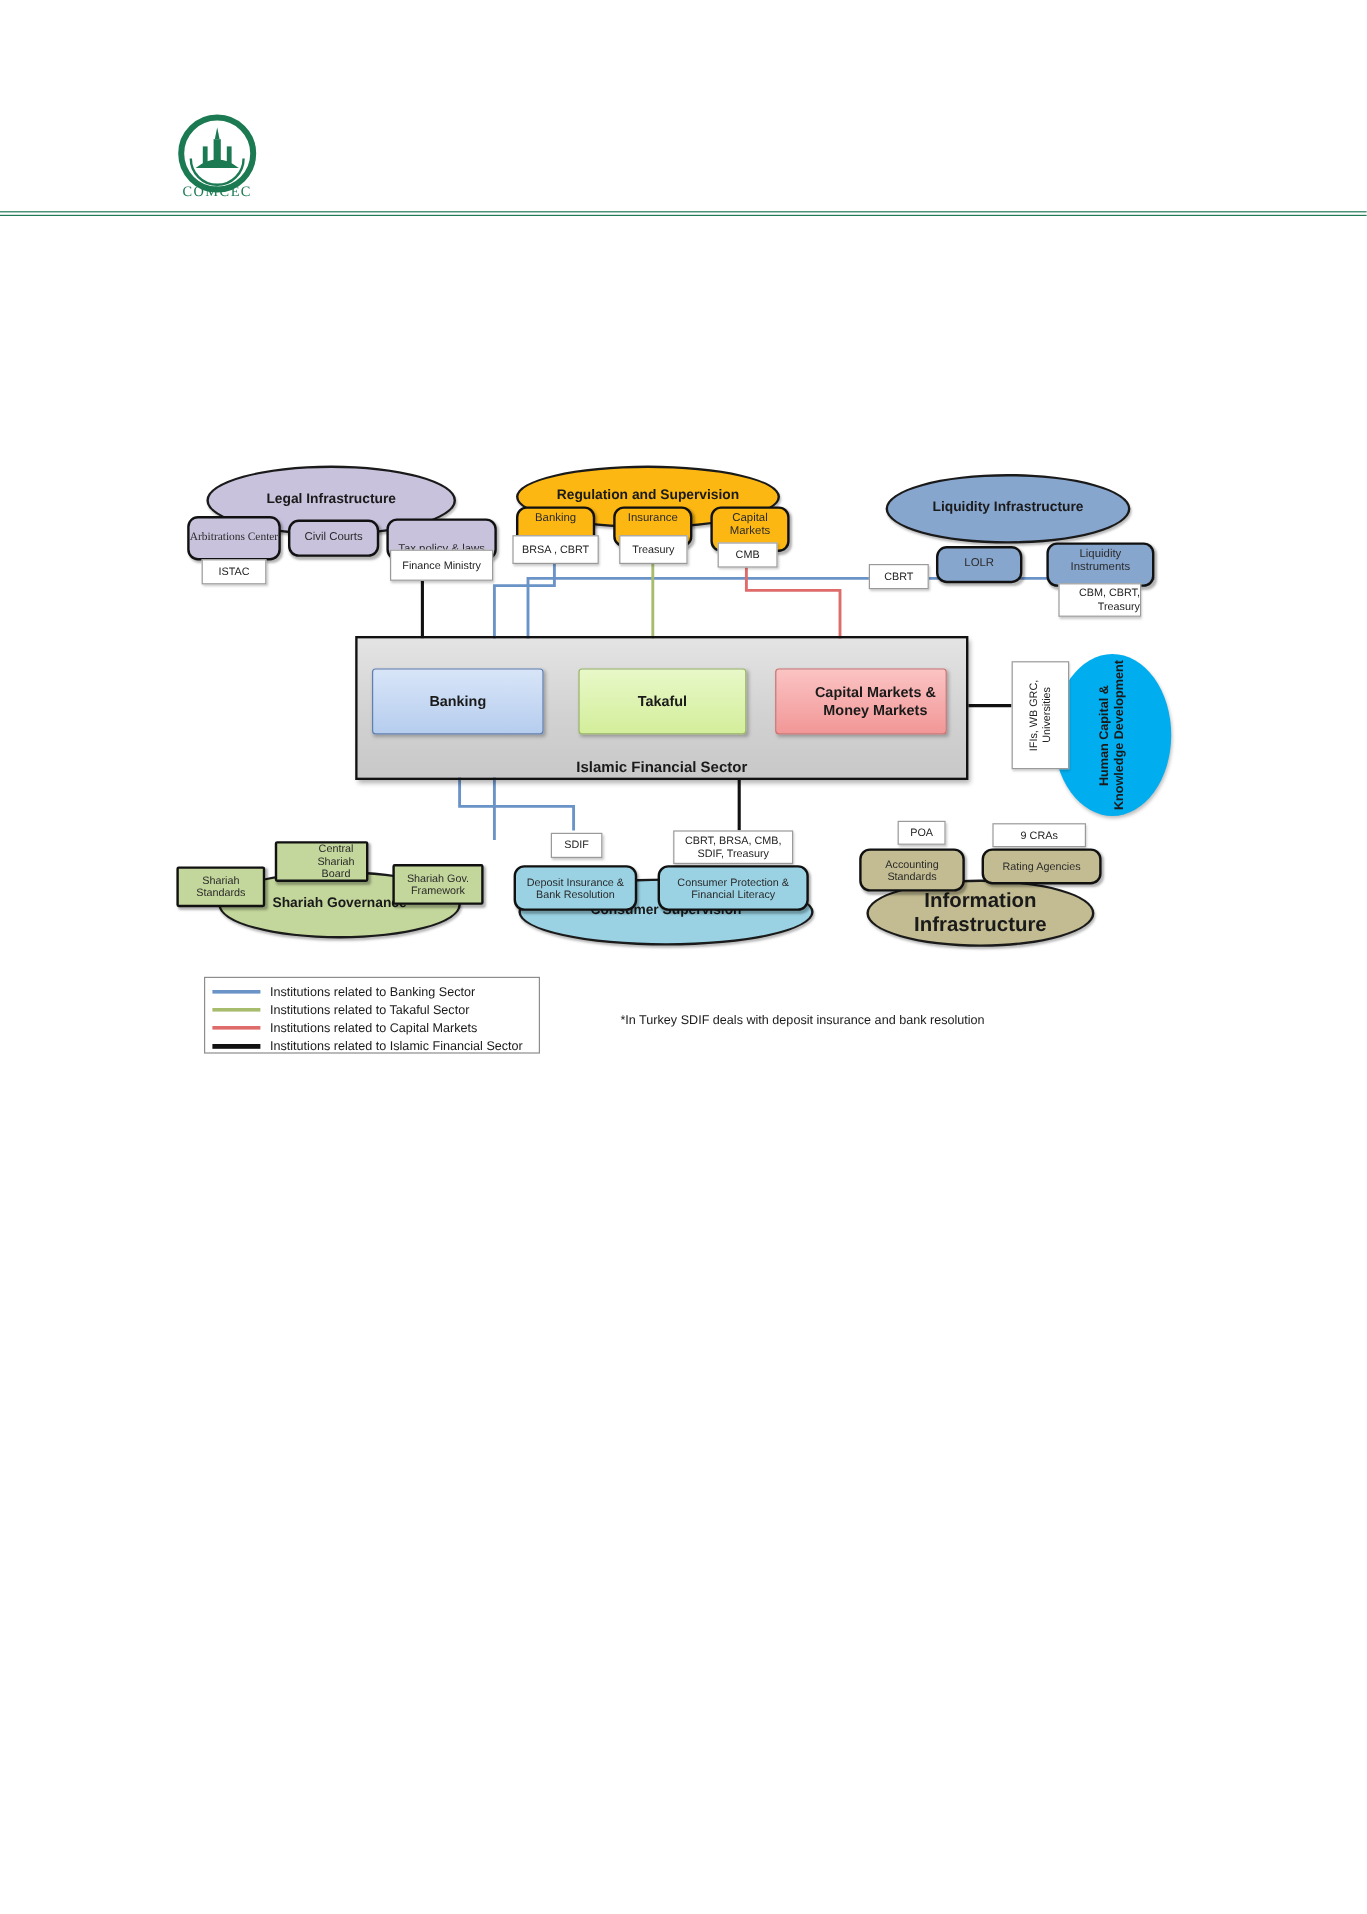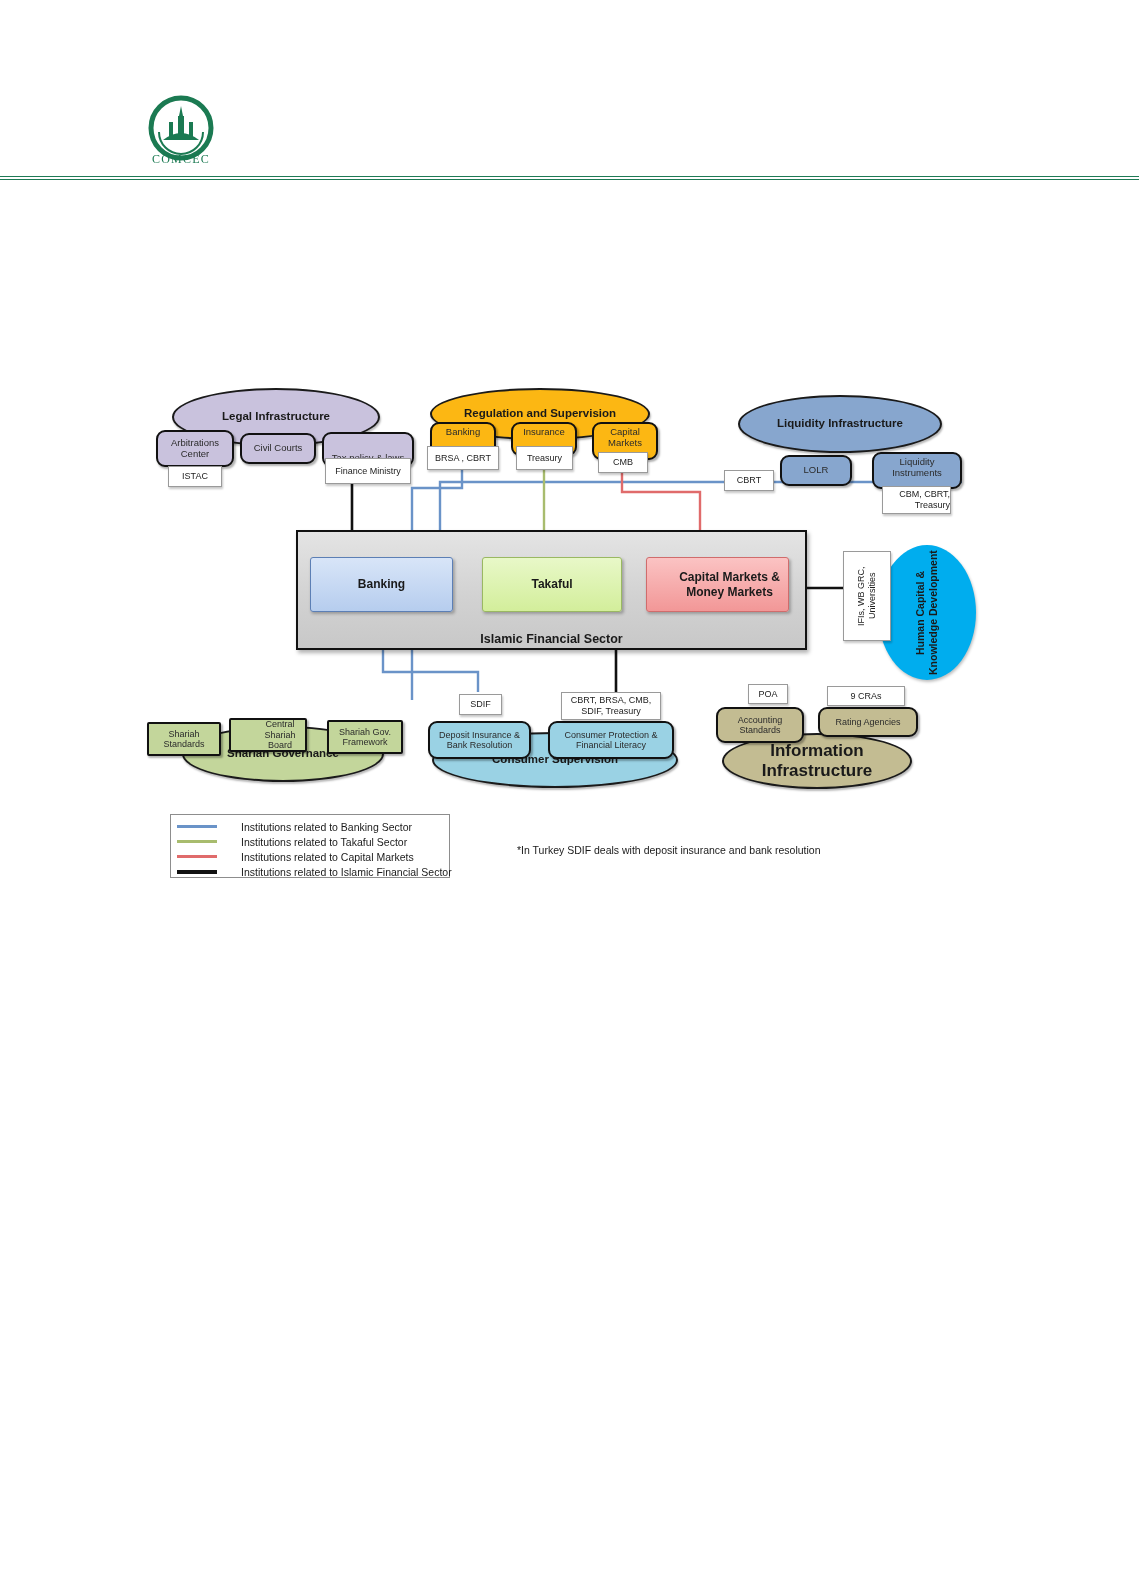--- a/index.html
+++ b/index.html
@@ -95,21 +95,21 @@
   }
   #hck-wbox span { writing-mode:vertical-rl; transform:rotate(180deg); }
 
   
   #legend {
     position:absolute; left:170px; top:814px; width:280px; height:64px;
     border:1px solid #8d8d8d; background:#fff; padding:4px 6px 4px 6px;
   }
   .legend-row { display:flex; align-items:center; height:15px; }
   .legend-swatch { width:40px; height:0; margin-right:8px; flex:0 0 40px; }
-  .legend-label { font-size:10.5px; color:#1a1a1a; white-space:nowrap;margin-left:16px; }
+  .legend-label { font-size:10.5px; color:#1a1a1a; white-space:nowrap; }
 
   #footnote {
     position:absolute; left:517px; top:844px; font-size:10.5px; color:#1a1a1a;
   }
 </style>
 </head>
 <body>
 
 <div id="header-logo">
   <svg viewBox="0 0 88 72" width="88" height="72">
@@ -142,21 +142,21 @@
     <path d="M622 472 L622 492 L700 492 L700 530 L700 560" stroke="#e06b6b" stroke-width="2.4" fill="none"></path>
 
     <path d="M807 588 L843 588" stroke="#111" stroke-width="2.6" fill="none"></path>
 
     <path d="M616 650 L616 692" stroke="#111" stroke-width="2.6" fill="none"></path>
   </svg>
 
   <div class="ellipse" style="left:172px; top:388px; width:208px; height:58px; background:#c9c2dd; font-size:11.5px;">
     <span>Legal Infrastructure</span>
   </div>
-  <div class="rbox" style="left:156px; top:430px; width:78px; height:37px; background:#c9c2dd; font-size:9.5px;">
+  <div class="rbox" style="left:156px; top:430px; width:78px; height:37px; background:#c9c2dd; font-size:9.5px;font-family:Liberation Serif, serif;">
     <span>Arbitrations Center</span>
   </div>
   <div class="rbox" style="left:240px; top:433px; width:76px; height:31px; background:#c9c2dd; font-size:9.5px;">
     <span>Civil Courts</span>
   </div>
   <div class="rbox" style="left:322px; top:432px; width:92px; height:35px; background:#c9c2dd; font-size:9.5px; align-items:flex-start; padding-top:19px;">
     <span>Tax policy &amp; laws</span>
   </div>
   <div class="wbox" style="left:168px; top:466px; width:54px; height:21px; font-size:9px;">
     <span>ISTAC</span>
@@ -225,21 +225,21 @@
   <div class="wbox" id="hck-wbox" style="left:843px; top:551px; width:48px; height:90px; font-size:9px;">
     <span>IFIs, WB GRC, Universities</span>
   </div>
 
   <div class="ellipse" style="left:182px; top:726px; width:202px; height:56px; background:#c3d69b; font-size:11.5px;">
     <span>Shariah Governance</span>
   </div>
   <div class="sbox" style="left:147px; top:722px; width:74px; height:34px; background:#c3d69b; font-size:9px;">
     <span>Shariah Standards</span>
   </div>
-  <div class="sbox" style="left:229px; top:718px; width:78px; height:34px; background:#c3d69b; font-size:9px;padding-left:24px;">
+  <div class="sbox" style="left:229px; top:701px; width:78px; height:34px; background:#c3d69b; font-size:9px;padding-left:24px;">
     <span>Central Shariah Board</span>
   </div>
   <div class="sbox" style="left:327px; top:720px; width:76px; height:34px; background:#c3d69b; font-size:9px;">
     <span>Shariah Gov. Framework</span>
   </div>
 
   <div class="ellipse" style="left:432px; top:732px; width:246px; height:56px; background:#9ad2e4; font-size:11.5px;">
     <span>Consumer Supervision</span>
   </div>
   <div class="rbox" style="left:428px; top:721px; width:103px; height:38px; background:#9ad2e4; font-size:9px;">

